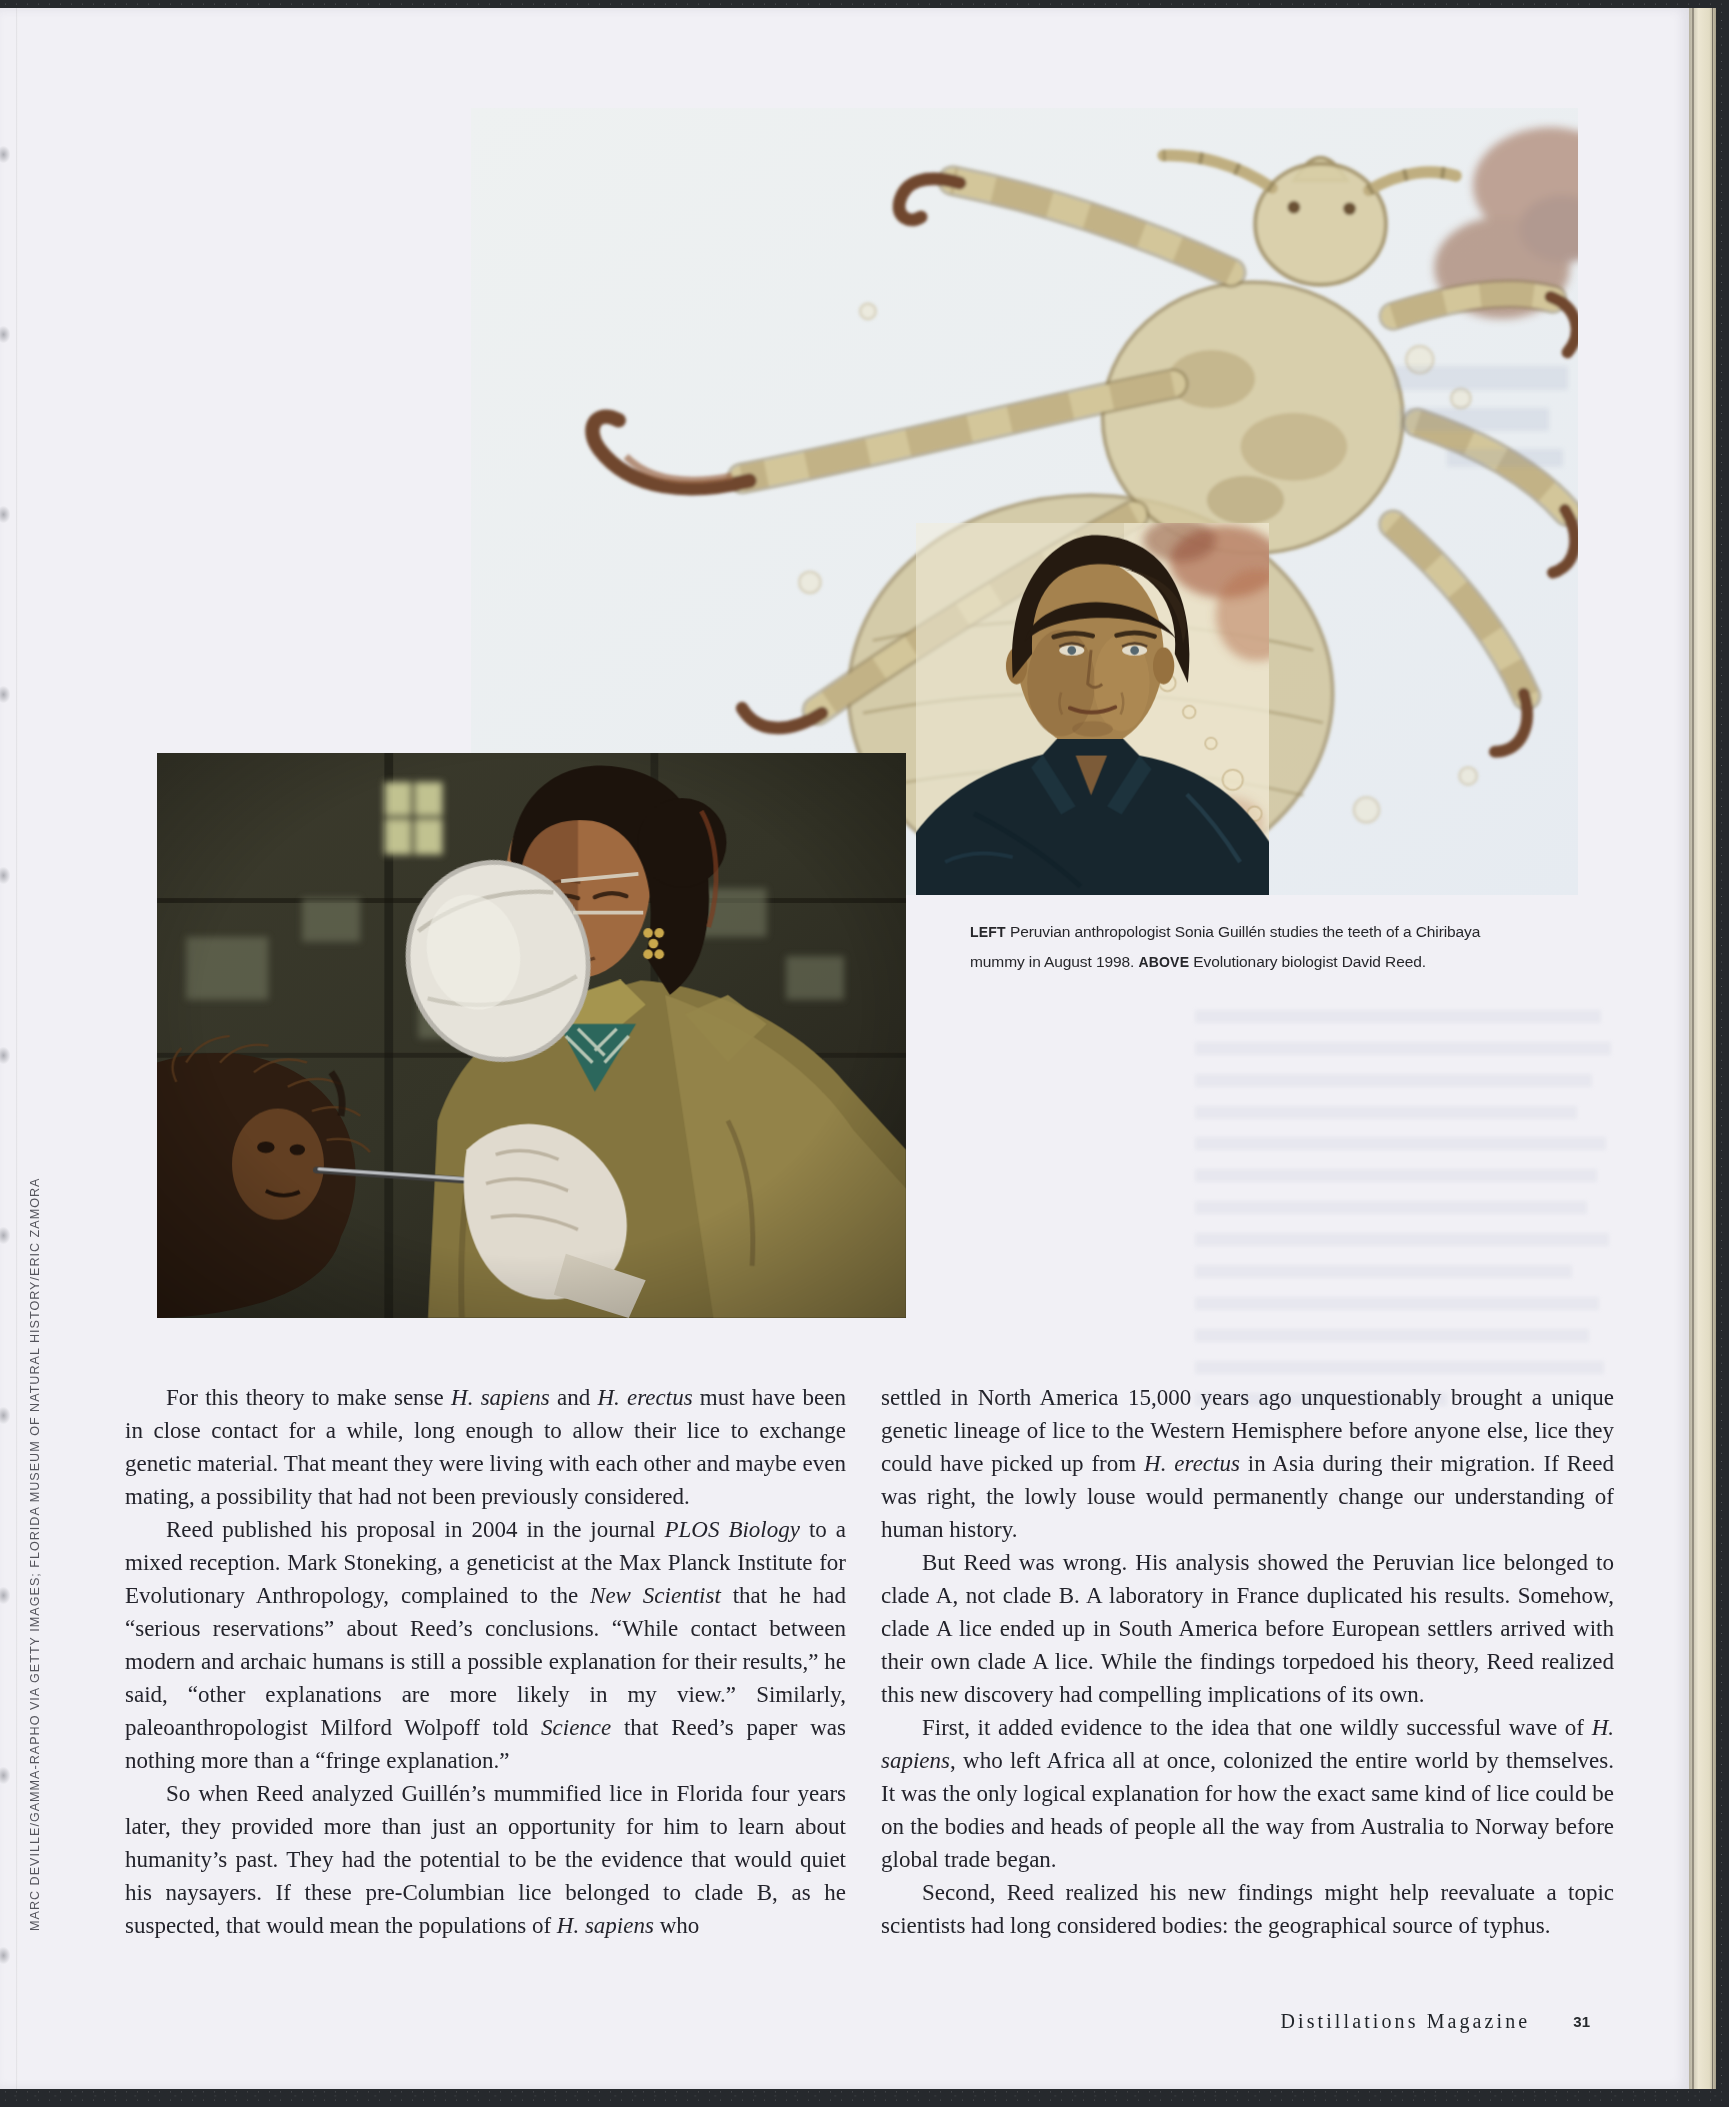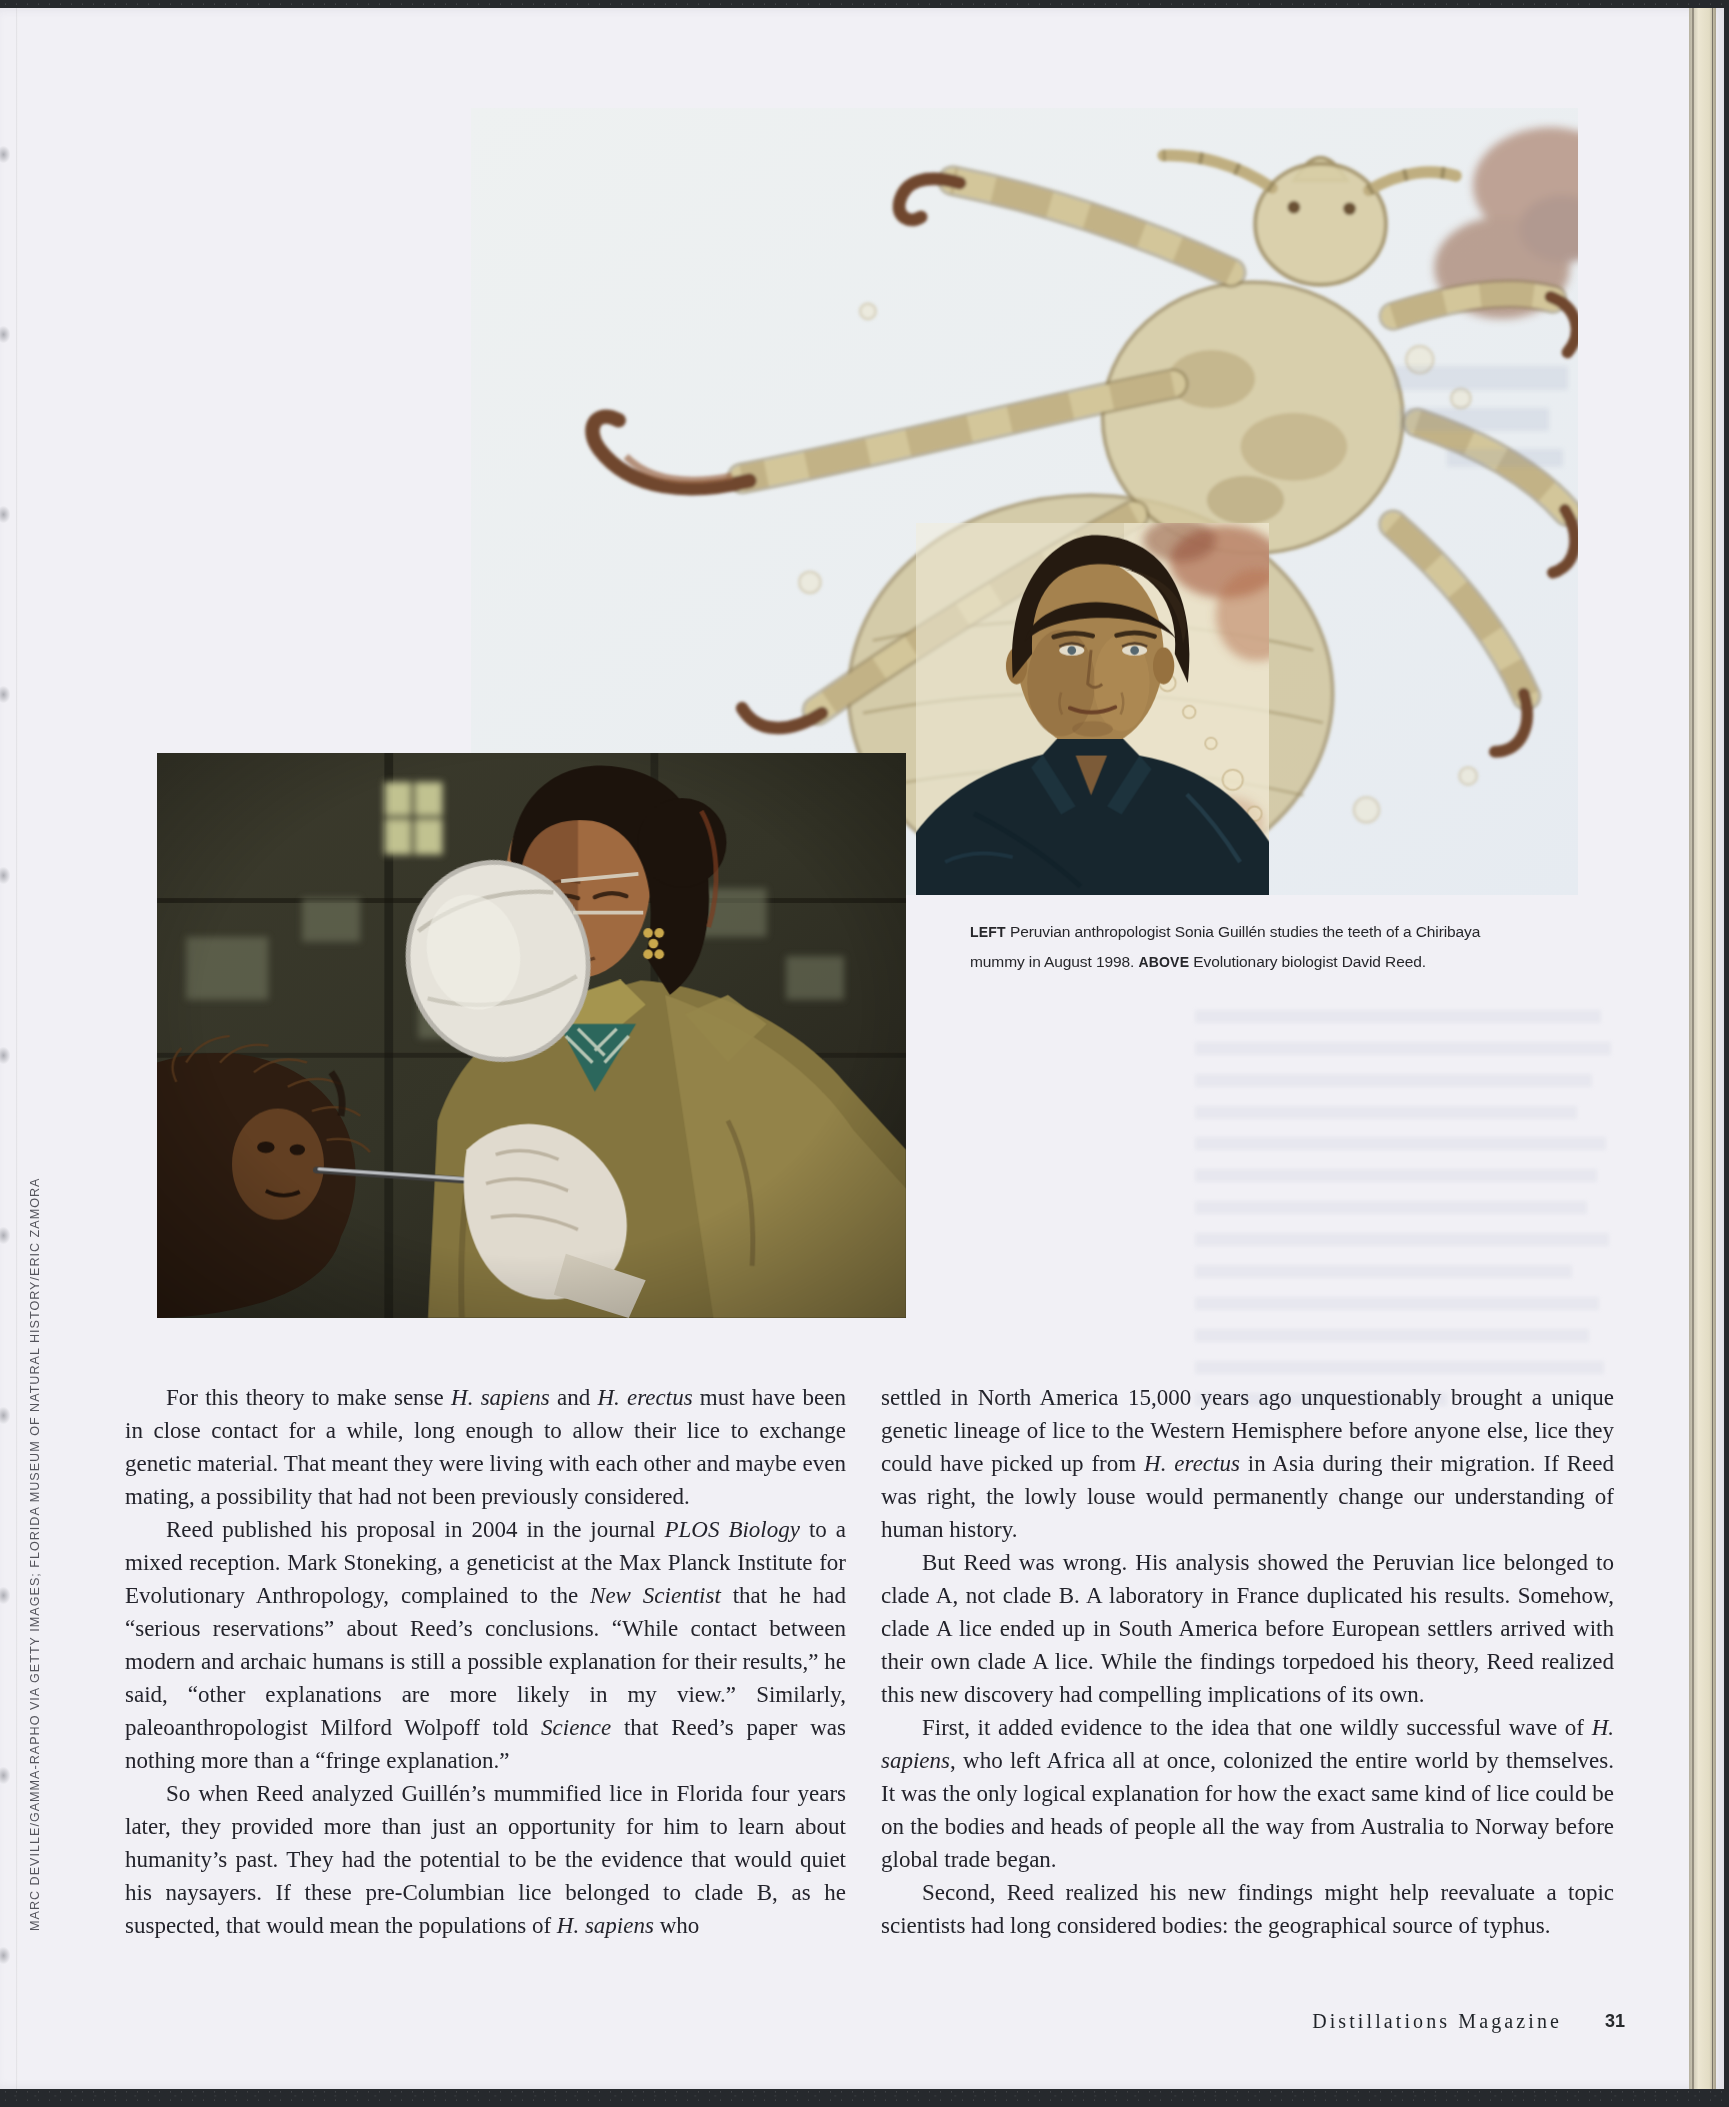--- a/index.html
+++ b/index.html
@@ -10,21 +10,20 @@
       radial-gradient(rgba(255,255,255,.22) 0.6px, transparent 0.9px),
       radial-gradient(rgba(255,255,255,.10) 0.5px, transparent 0.8px);
     background-size:11px 8.2px, 20px 15px;
     background-position:0 0, 5.3px 3.4px;
     font-family:"Liberation Serif", serif;
   }
   .page{
     position:absolute;left:0;top:7.7px;width:1689px;height:2081px;
     background:#f1f0f5;
     box-shadow:inset -5.8px 0 10.6px rgba(60,60,90,.10);
-    padding-left:35px;
   }
   .crease{position:absolute;left:16px;top:0;width:1.5px;height:100%;
     background:linear-gradient(to right, rgba(0,0,0,.08), rgba(255,255,255,.28));}
   .notch{position:absolute;left:-4.4px;width:15.5px;height:19.4px;border-radius:50%;
     background:radial-gradient(ellipse at center, rgba(118,120,128,.55), rgba(118,120,128,0) 66%);}
   .stack{position:absolute;left:1689px;top:7.7px;width:27px;height:2081px;
     background:linear-gradient(to right,#b6b1a0,#ece6d2 35%,#e2dcc4 75%,#a8a18c);}
   .stack::before{content:"";position:absolute;left:3.4px;top:0;bottom:0;width:1.5px;background:#6e685c;opacity:.6;}
   .stack::after{content:"";position:absolute;right:2.9px;top:0;bottom:0;width:1px;background:#57514a;opacity:.7;}
 
@@ -44,21 +43,21 @@
 
   .columns{position:absolute;left:125px;top:1373px;width:1489px;display:flex;gap:35px;color:#23232b;}
   .col{width:721px;font-size:23px;line-height:33px;text-align:justify;}
   .col.colr{width:733px;}
   .col p{margin:0;text-indent:41px;}
   .col p.noindent{text-indent:0;}
   .it{font-style:italic;}
 
   .footer{position:absolute;right:99px;top:2002px;display:flex;align-items:center;gap:43px;}
   .mag{font-family:"Liberation Serif", serif;font-size:20px;letter-spacing:3.1px;color:#1f2328;}
-  .pn{font-family:"Liberation Sans", sans-serif;font-weight:700;font-size:18px;color:#26292c;}
+  .pn{font-family:"Liberation Sans", sans-serif;font-weight:700;font-size:15px;color:#26292c;}
 
   .credit{position:absolute;left:28px;top:1923px;transform-origin:0 0;transform:rotate(-90deg);
     white-space:nowrap;font-family:"Liberation Sans", sans-serif;font-size:12.6px;
     letter-spacing:1px;color:#54545c;}
 </style>
 </head>
 <body>
 
 <div class="stage">
   <div class="page">

